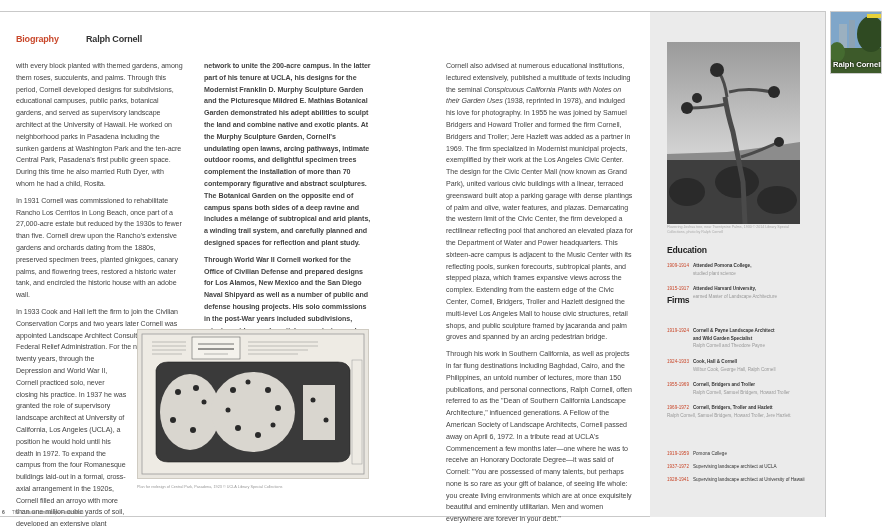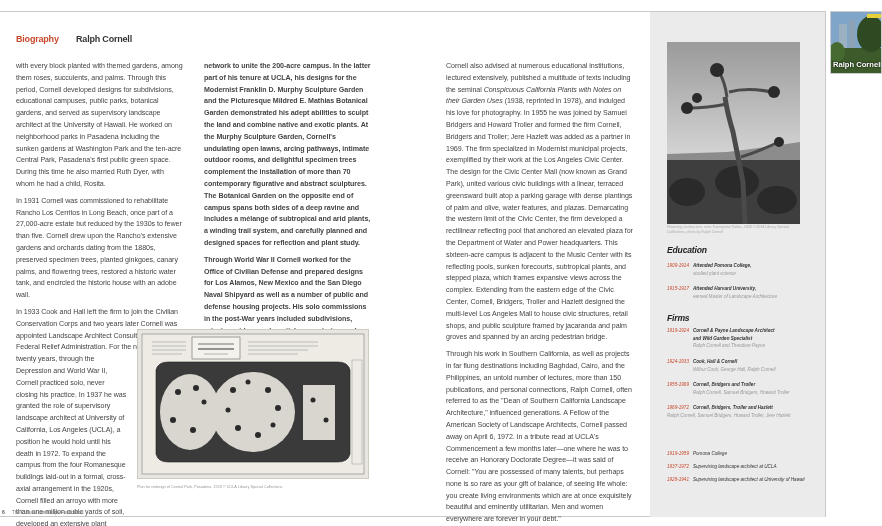--- a/index.html
+++ b/index.html
@@ -4,42 +4,42 @@
 <style>
   * { box-sizing: border-box; margin: 0; padding: 0; }
   html, body { width: 882px; height: 526px; background: #ffffff; overflow: hidden; }
   body { position: relative; font-family: "Liberation Sans", sans-serif; color: #333; }
 
   .page {
     position: absolute; left: 0; top: 11px; width: 826px; height: 506px;
     background: #ffffff; border-top: 1px solid #c9c9c9; border-bottom: 1px solid #c9c9c9; border-right: 1px solid #c9c9c9;
   }
   .header { position: absolute; left: 16px; top: 22px; font-size: 9px; font-family: "Liberation Sans Narrow", "Liberation Sans", sans-serif; letter-spacing: -0.2px; }
-  .header .section { color: #c9482b; font-weight: bold; margin-right: 15px; }
+  .header .section { color: #c9482b; font-weight: bold; margin-right: 25px; }
   .header .person { color: #333; font-weight: bold; }
 
   .col { position: absolute; font-size: 7.1px; line-height: 11.8px; color: #444; letter-spacing: -0.05px; }
   .col p { margin-bottom: 5px; }
   .col1 { left: 16px; top: 49px; width: 168px; }
   .col2 { left: 204px; top: 49px; width: 168px; font-weight: bold; }
   .col3 { left: 446px; top: 49px; width: 188px; }
   .narrow { width: 112px; }
   em { font-style: italic; }
 
   .plan-figure {
     position: absolute; left: 137px; top: 317px; width: 232px; height: 150px;
     background: #e9e6df; border: 1px solid #cfcbc2;
   }
   .plan-caption { position: absolute; left: 137px; top: 473px; font-size: 3.8px; color: #999; width: 240px; }
 
   .footer { position: absolute; left: 2px; top: 497px; font-size: 4.5px; color: #777; }
   .footer .num { font-weight: bold; color: #555; margin-right: 6px; font-size: 5px; }
 
   .sidebar {
-    position: absolute; left: 650px; top: 0; width: 175px; height: 505px; background: #ebebeb; font-style: italic;
+    position: absolute; left: 650px; top: 0; width: 175px; height: 505px; background: #ebebeb;
   }
   .photo {
     position: absolute; left: 17px; top: 30px; width: 133px; height: 182px; background: #888;
     overflow: hidden;
   }
   .photo-caption { position: absolute; left: 17px; top: 213px; width: 133px; font-size: 3.6px; line-height: 5px; color: #aaa; }
 
   .sb-heading { position: absolute; left: 17px; font-size: 8.6px; font-weight: bold; color: #222; letter-spacing: -0.2px; }
   .sb-entry { position: absolute; left: 17px; font-size: 4.6px; line-height: 7.5px; width: 160px; }
   .sb-entry .date { color: #c9482b; display: inline-block; width: 26px; }
@@ -169,21 +169,21 @@
     <div class="sb-heading" style="top:233px">Education</div>
     <div class="sb-entry" style="top:250px">
       <span class="date">1909-1914</span><span class="title">Attended Pomona College,</span>
       <span class="sub">studied plant science</span>
     </div>
     <div class="sb-entry" style="top:273px">
       <span class="date">1915-1917</span><span class="title">Attended Harvard University,</span>
       <span class="sub">earned Master of Landscape Architecture</span>
     </div>
 
-    <div class="sb-heading" style="top:301px">Firms</div>
+    <div class="sb-heading" style="top:283px">Firms</div>
     <div class="sb-entry" style="top:315px">
       <span class="date">1919-1924</span><span class="title">Cornell &amp; Payne Landscape Architect</span>
       <span class="cont">and Wild Garden Specialist</span>
       <span class="sub">Ralph Cornell and Theodore Payne</span>
     </div>
     <div class="sb-entry" style="top:346px">
       <span class="date">1924-1933</span><span class="title">Cook, Hall &amp; Cornell</span>
       <span class="sub">Wilbur Cook, George Hall, Ralph Cornell</span>
     </div>
     <div class="sb-entry" style="top:369px">

